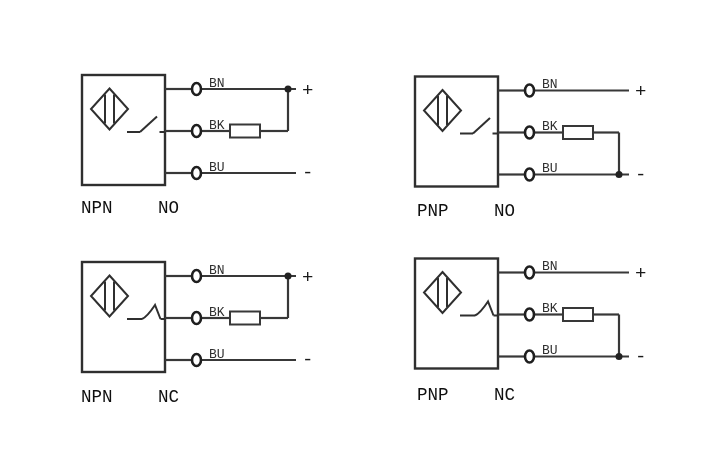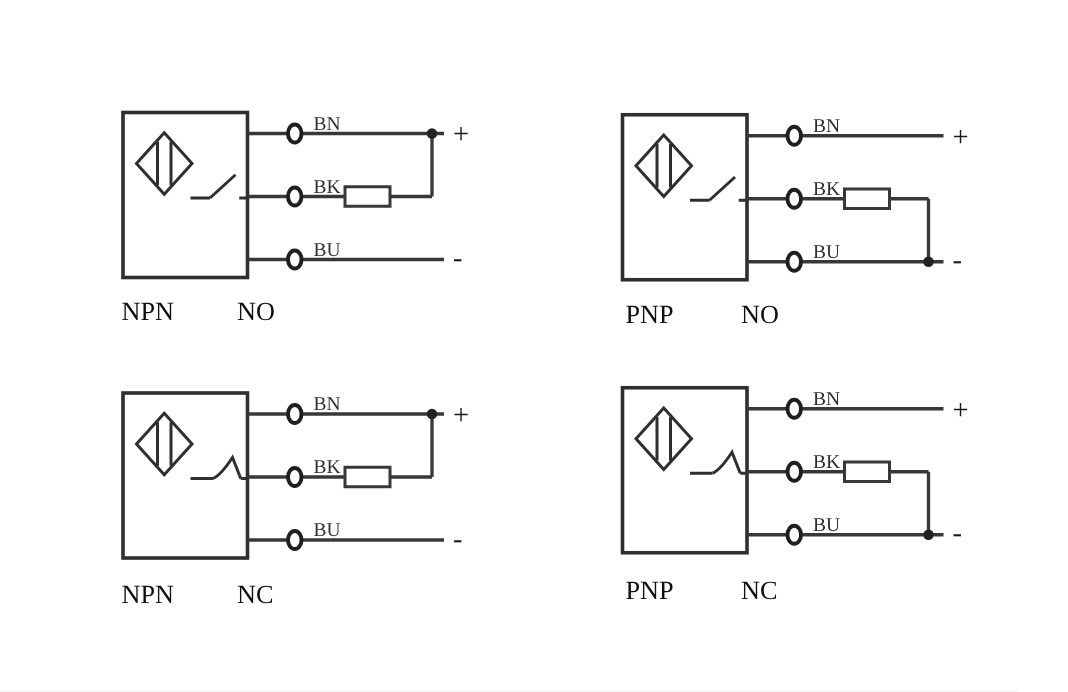--- a/index.html
+++ b/index.html
@@ -1,20 +1,20 @@
 <!DOCTYPE html>
 <html><head>
 <meta charset="utf-8">
 <style>
   html,body{margin:0;padding:0;background:#e8e8e8;}
   .canvas{
     position:relative;
     width:712px;height:461px;
     background:#ffffff;
-    font-family:Liberation Serif, serif;
+    font-family:Liberation Mono, monospace;
     overflow:hidden;
   }
   svg{position:absolute;left:0;top:0;}
   .wire{stroke:#383838;stroke-width:2.2;fill:none;}
   .box{fill:#ffffff;stroke:#2f2f2f;stroke-width:2.4;}
   .sym{stroke:#2f2f2f;stroke-width:2;fill:none;}
   .res{fill:#ffffff;stroke:#383838;stroke-width:2;}
   .term{fill:#ffffff;stroke:#1f1f1f;stroke-width:2.6;}
   .dot{fill:#222222;stroke:none;}
   .lbl{font-size:13px;fill:#2f2f2f;}

